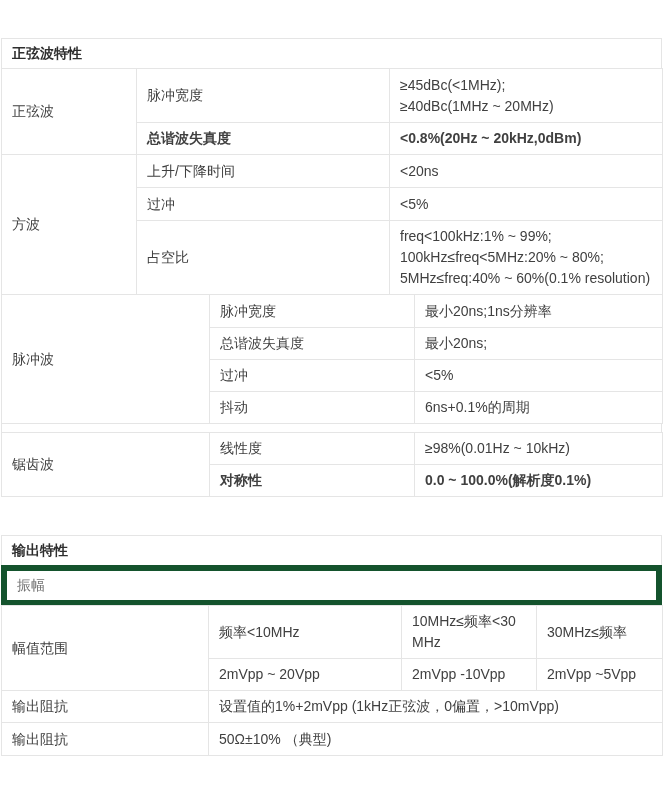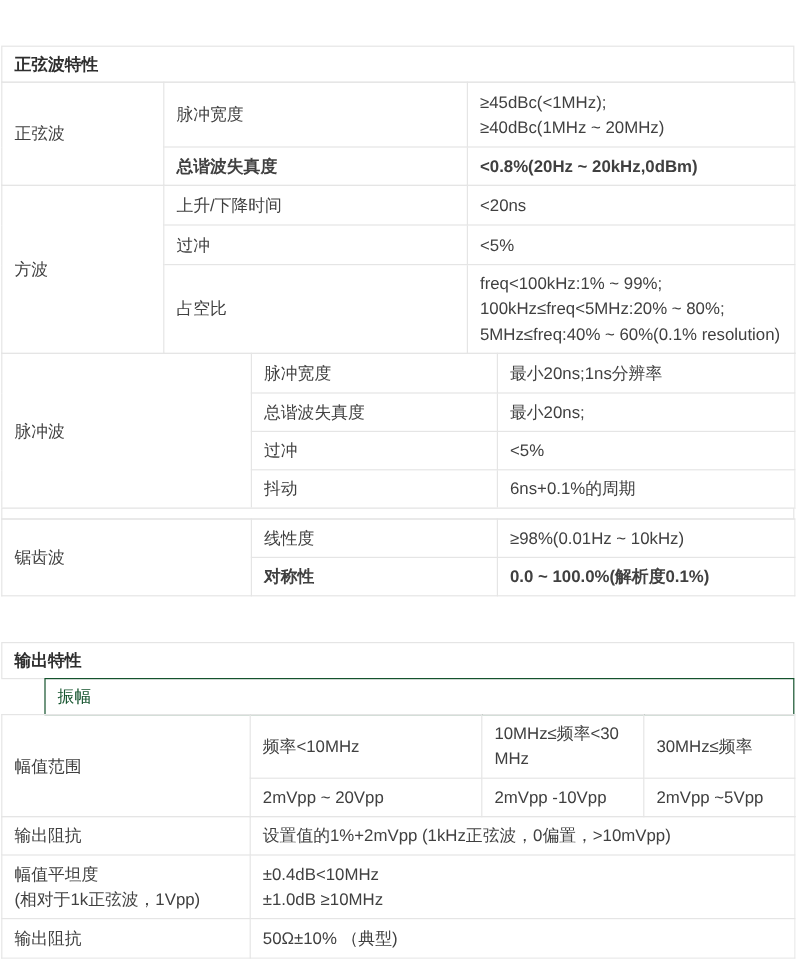--- a/index.html
+++ b/index.html
@@ -9,23 +9,23 @@
   }
   .page{width:661px;margin:1px 0 0 1px;}
   .block{margin-top:-1px;}
   .sec-header{
     border:1px solid #e5e5e5;
     height:29px;line-height:29px;
     padding:0 10px;
     font-weight:bold;color:#2e2e2e;margin-top:38px;
   }
   .caption-row{
-    border:1px solid #14532d;
+    border:6px solid #14532d;
     height:29px;line-height:29px;
-    padding:0 10px;color:#14532d;margin-left:36px;
+    padding:0 10px;color:#737373;
   }
   table.tbl{
     border-collapse:collapse;table-layout:fixed;width:661px;
   }
   table.tbl td{
     border:1px solid #e5e5e5;
     padding:5px 10px;
     vertical-align:middle;
     line-height:21px;
     overflow:hidden;
@@ -191,30 +191,20 @@
         <col style="width:207px">
         <col style="width:454px">
       </colgroup>
     <tbody>
       <tr class="r32">
         <td>输出阻抗</td>
         <td>
           <div>设置值的1%+2mVpp (1kHz正弦波，0偏置，&gt;10mVpp)</div>
         </td>
       </tr>
-      <tr class="r51">
-        <td>
-          <div>幅值平坦度</div>
-          <div>(相对于1k正弦波，1Vpp)</div>
-        </td>
-        <td>
-          <div>±0.4dB&lt;10MHz</div>
-          <div>±1.0dB ≥10MHz</div>
-        </td>
-      </tr>
       <tr class="r33">
         <td>输出阻抗</td>
         <td>
           <div>50Ω±10% （典型)</div>
         </td>
       </tr>
     </tbody>
   </table>
 
 </div>

